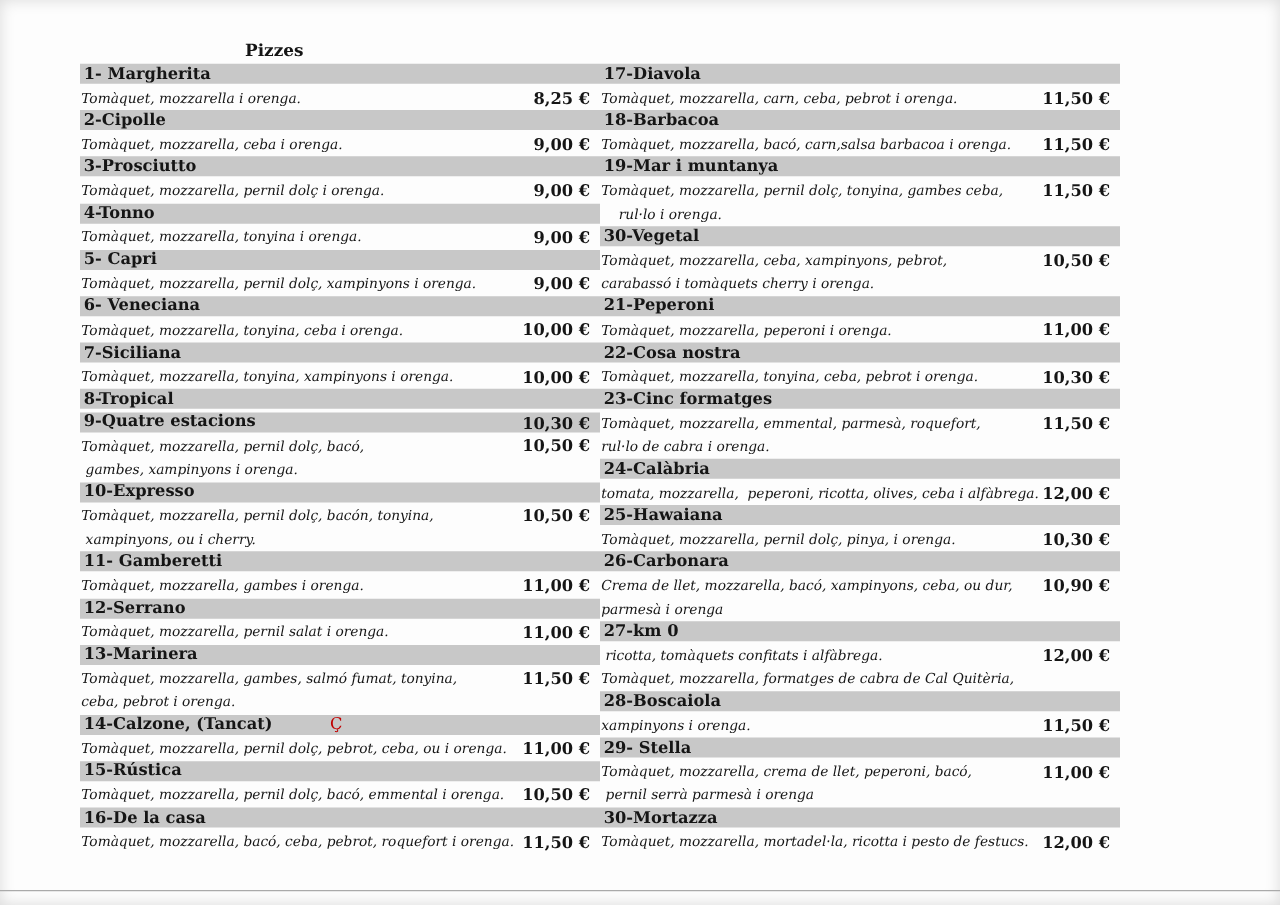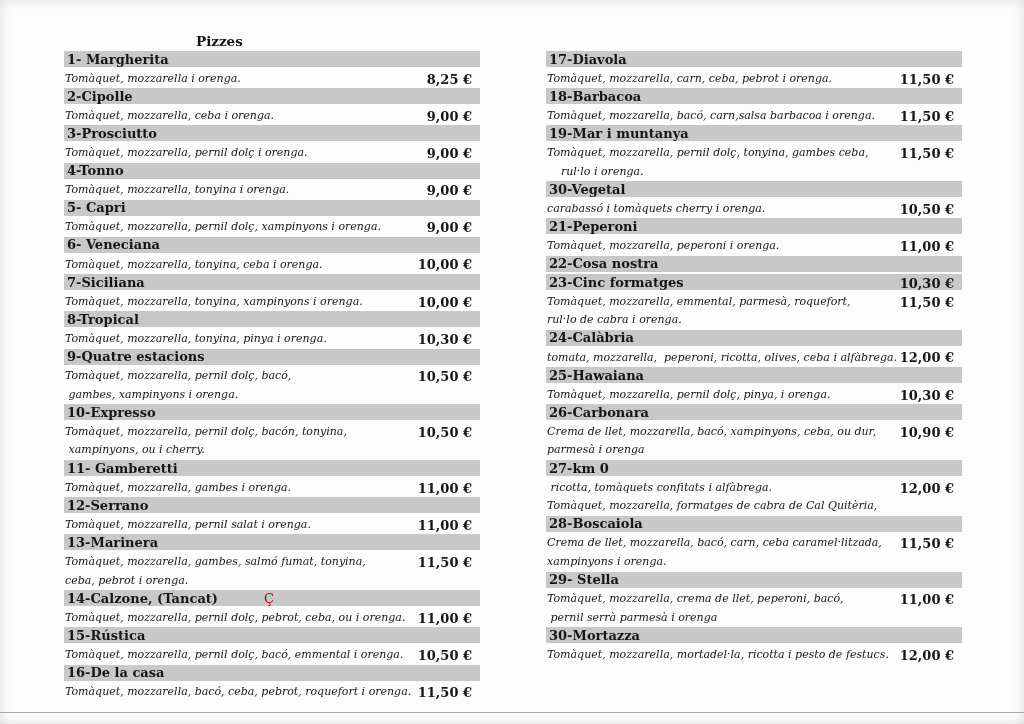--- a/index.html
+++ b/index.html
@@ -20,21 +20,20 @@
   .title {
     position: absolute;
     left: 196px; top: 33px;
     font-weight: 700;
     font-size: 13.5px;
   }
   .columns {
     position: absolute;
     left: 64px; top: 51px;
     display: flex;
-    gap: 66px;
   }
   .col { width: 416px; }
   .item { }
   .bar {
     height: 16px;
     margin-bottom: 2.6px;
     background: #c8c8c8;
     display: flex;
     align-items: center;
     padding: 0 8px 0 3px;
@@ -130,21 +129,20 @@
       <span class="pr">10,00 €</span>
     </div>
   <div class="desc">Tomàquet, mozzarella, tonyina, xampinyons i orenga.</div>
         </div>
         <div class="item">
     <div class="bar">
       <span class="nm">8-Tropical</span>
       
       <span class="pr">10,30 €</span>
     </div>
-  <div class="desc">Tomàquet, mozzarella, tonyina, pinya i orenga.</div>
         </div>
         <div class="item">
     <div class="bar">
       <span class="nm">9-Quatre estacions</span>
       
       <span class="pr">10,50 €</span>
     </div>
   <div class="desc">Tomàquet, mozzarella, pernil dolç, bacó,</div>
           <div class="desc"> gambes, xampinyons i orenga.</div>
         </div>
@@ -232,36 +230,38 @@
     </div>
   <div class="desc">Tomàquet, mozzarella, pernil dolç, tonyina, gambes ceba,</div>
           <div class="desc">    rul·lo i orenga.</div>
         </div>
         <div class="item">
     <div class="bar">
       <span class="nm">30-Vegetal</span>
       
       <span class="pr">10,50 €</span>
     </div>
+  <div class="desc">Tomàquet, mozzarella, ceba, xampinyons, pebrot,</div>
           <div class="desc">carabassó i tomàquets cherry i orenga.</div>
         </div>
         <div class="item">
     <div class="bar">
       <span class="nm">21-Peperoni</span>
       
       <span class="pr">11,00 €</span>
     </div>
   <div class="desc">Tomàquet, mozzarella, peperoni i orenga.</div>
         </div>
         <div class="item">
     <div class="bar">
       <span class="nm">22-Cosa nostra</span>
       
       <span class="pr">10,30 €</span>
     </div>
+  <div class="desc">Tomàquet, mozzarella, tonyina, ceba, pebrot i orenga.</div>
         </div>
         <div class="item">
     <div class="bar">
       <span class="nm">23-Cinc formatges</span>
       
       <span class="pr">11,50 €</span>
     </div>
   <div class="desc">Tomàquet, mozzarella, emmental, parmesà, roquefort,</div>
           <div class="desc">rul·lo de cabra i orenga.</div>
         </div>
@@ -298,21 +298,20 @@
     </div>
   <div class="desc"> ricotta, tomàquets confitats i alfàbrega.</div>
           <div class="desc">Tomàquet, mozzarella, formatges de cabra de Cal Quitèria,</div>
         </div>
         <div class="item">
     <div class="bar">
       <span class="nm">28-Boscaiola</span>
       
       <span class="pr">11,50 €</span>
     </div>
-  <div class="desc">Crema de llet, mozzarella, bacó, carn, ceba caramel·litzada,</div>
           <div class="desc">xampinyons i orenga.</div>
         </div>
         <div class="item">
     <div class="bar">
       <span class="nm">29- Stella</span>
       
       <span class="pr">11,00 €</span>
     </div>
   <div class="desc">Tomàquet, mozzarella, crema de llet, peperoni, bacó,</div>
           <div class="desc"> pernil serrà parmesà i orenga</div>

